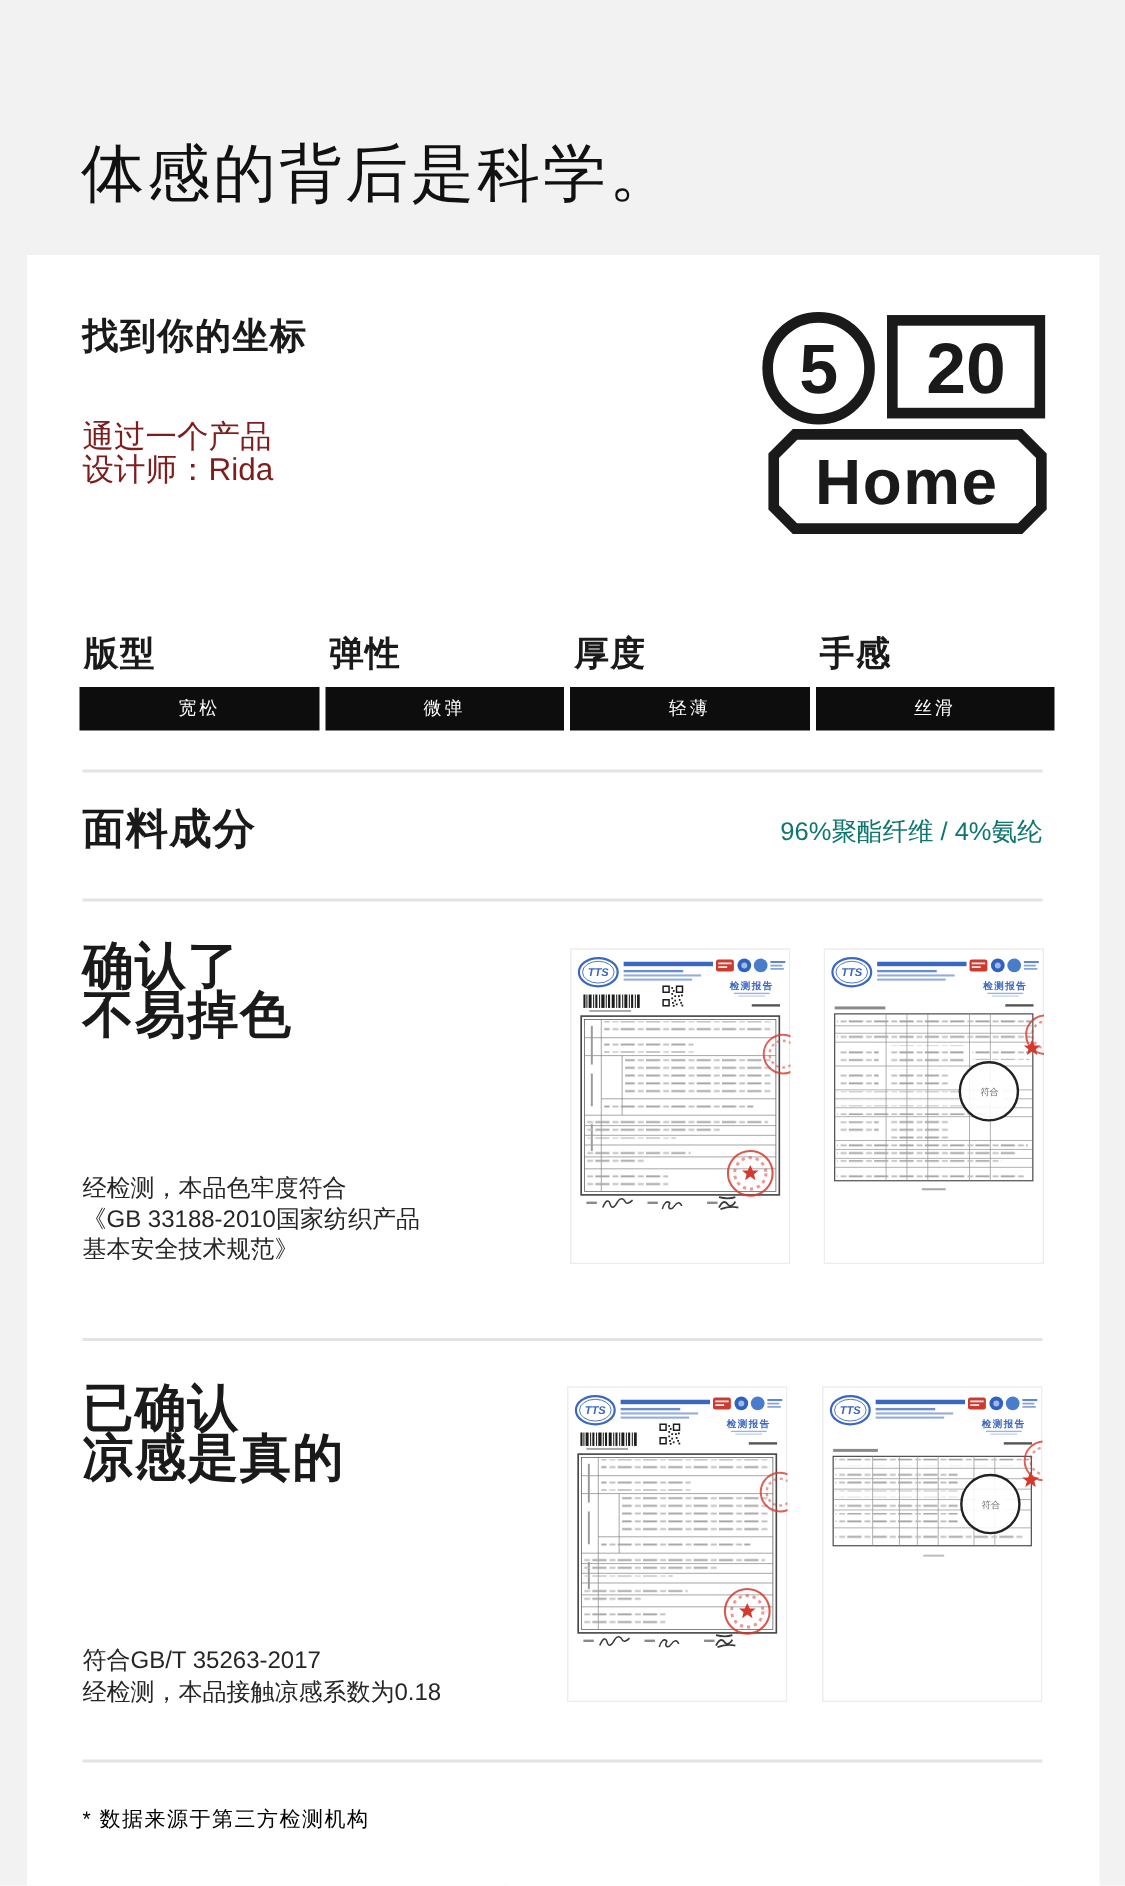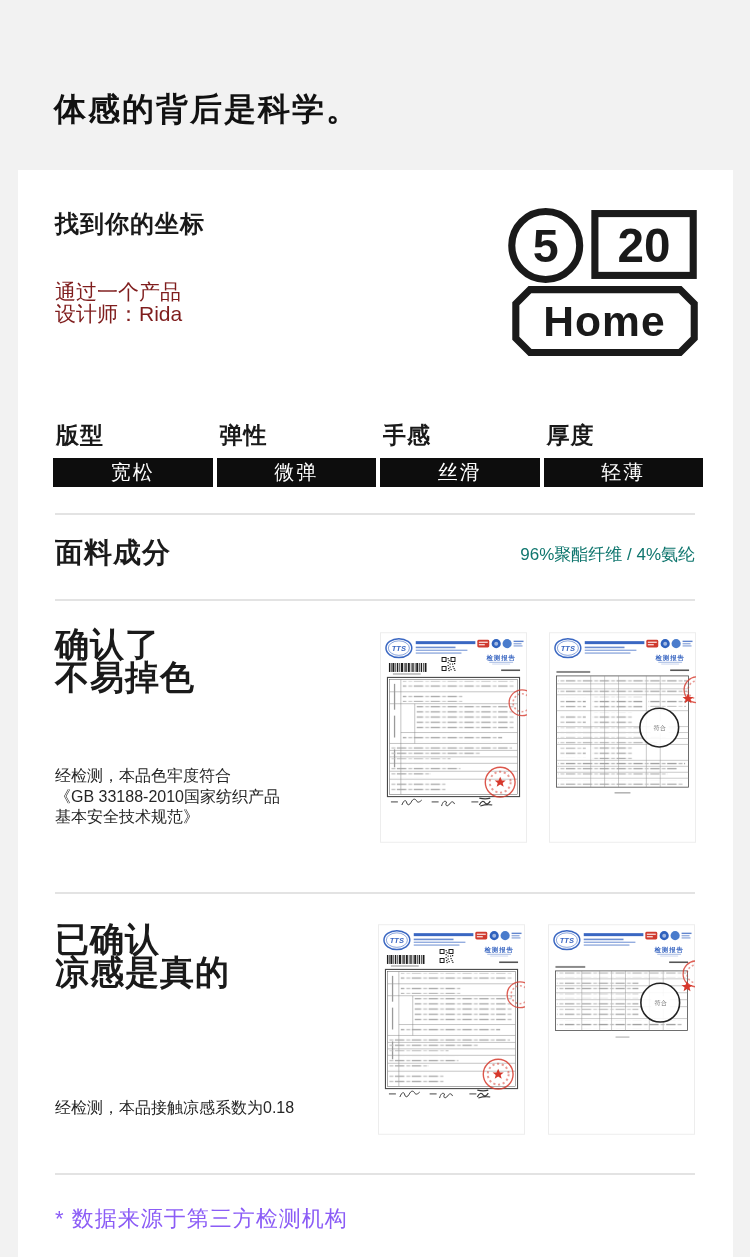--- a/index.html
+++ b/index.html
@@ -1,48 +1,48 @@
 <!DOCTYPE html>
 <html><head>
 <meta charset="utf-8">
 <style>
   *{margin:0;padding:0;box-sizing:border-box}
   html,body{width:750px}
   body{height:1257px;position:relative;background:#f2f2f2;overflow:hidden;
        font-family:"Liberation Sans","DejaVu Sans",sans-serif;color:#1a1a1a}
-  .hero-title{position:absolute;left:54px;top:88px;font-size:32px;font-weight:700;
+  .hero-title{position:absolute;left:54px;top:88px;font-size:42px;font-weight:400;
               letter-spacing:2px;color:#111;white-space:nowrap}
   .card{position:absolute;left:18px;top:170px;width:715px;height:1087px;background:#fff}
   .intro-heading{position:absolute;left:37px;top:38px;font-size:24px;font-weight:700;letter-spacing:1px}
   .intro-body{position:absolute;left:37px;top:111px;font-size:21px;line-height:22px;color:#7f1d1d}
   .intro-body span{display:block}
   .brand-logo{position:absolute;left:490px;top:38px;width:190px;height:148px}
   .attr-row{position:absolute;left:35px;top:250px;width:650px;display:flex;gap:4px}
   .attr-col{flex:1}
   .attr-label{font-size:23px;font-weight:700;padding-left:3px;letter-spacing:1px}
-  .attr-bar{margin-top:7px;height:29px;background:#0d0d0d;color:#fff;font-size:20px;
+  .attr-bar{margin-top:7px;height:29px;background:#0d0d0d;color:#fff;font-size:12px;
             display:flex;align-items:center;justify-content:center;letter-spacing:2px}
   .divider{position:absolute;left:37px;width:640px;height:2px;background:#e3e3e3}
   .d1{top:343px}.d2{top:429px}.d3{top:722px}.d4{top:1003px}
   .fabric-label{position:absolute;left:37px;top:364px;font-size:28px;font-weight:700;letter-spacing:1px}
   .fabric-value{position:absolute;right:38px;top:373px;font-size:17px;color:#0f766e}
   .sec-heading{position:absolute;left:37px;font-size:34px;font-weight:700;line-height:33px;letter-spacing:1px}
   .sec-heading span{display:block}
   .sec-body{position:absolute;left:37px;font-size:16px;line-height:20.5px;color:#262626}
   .sec-body span{display:block}
   .h-colorfast{top:458px}
-  .b-colorfast{top:596px}
+  .b-colorfast{top:613px}
   .h-cooling{top:753px}
   .b-cooling{top:928px}
   .report{position:absolute;width:147px;height:211px}
   .r1a{left:362px;top:462px}
   .r1b{left:531px;top:462px}
   .r2a{left:360px;top:754px}
   .r2b{left:530px;top:754px}
-  .footnote{position:absolute;left:37px;top:1034px;font-size:22px;color:#8b5cf6;letter-spacing:1px}
+  .footnote{position:absolute;left:37px;top:1034px;font-size:14px;color:#000000;letter-spacing:1px}
 </style>
 </head>
 <body>
 
 <svg width="0" height="0" style="position:absolute" aria-hidden="true">
   <defs>
     <pattern id="p-text" width="17" height="5.2" patternUnits="userSpaceOnUse">
       <rect x="0" y="1.6" width="9.5" height="1.25" fill="#a2a2a2"></rect>
       <rect x="11.5" y="1.6" width="4" height="1.25" fill="#bcbcbc"></rect>
     </pattern>
@@ -213,26 +213,26 @@
   <div class="attr-row">
     <div class="attr-col">
       <div class="attr-label">版型</div>
       <div class="attr-bar">宽松</div>
     </div>
     <div class="attr-col">
       <div class="attr-label">弹性</div>
       <div class="attr-bar">微弹</div>
     </div>
     <div class="attr-col">
+      <div class="attr-label">厚度</div>
+      <div class="attr-bar">轻薄</div>
+    </div>
+    <div class="attr-col">
       <div class="attr-label">手感</div>
       <div class="attr-bar">丝滑</div>
-    </div>
-    <div class="attr-col">
-      <div class="attr-label">厚度</div>
-      <div class="attr-bar">轻薄</div>
     </div>
   </div>
 
   <div class="divider d1"></div>
 
   <h3 class="fabric-label">面料成分</h3>
   <div class="fabric-value">96%聚酯纤维 / 4%氨纶</div>
 
   <div class="divider d2"></div>
 
@@ -306,20 +306,21 @@
     <rect x="66" y="161" width="16" height="1.4" fill="#ababab"></rect>
   </svg>
 
   <div class="divider d3"></div>
 
   <h3 class="sec-heading h-cooling">
     <span>已确认</span>
     <span>凉感是真的</span>
   </h3>
   <p class="sec-body b-cooling">
+    <span>符合GB/T 35263-2017</span>
     <span>经检测，本品接触凉感系数为0.18</span>
   </p>
 
   <svg class="report r2a" viewBox="0 0 148 212">
     <rect x=".5" y=".5" width="147" height="211" fill="#fff" stroke="#ededed"></rect>
     <use href="#rpt-header"></use>
     <use href="#rpt-body-full"></use>
   </svg>
 
   <svg class="report r2b" viewBox="0 0 148 212">

